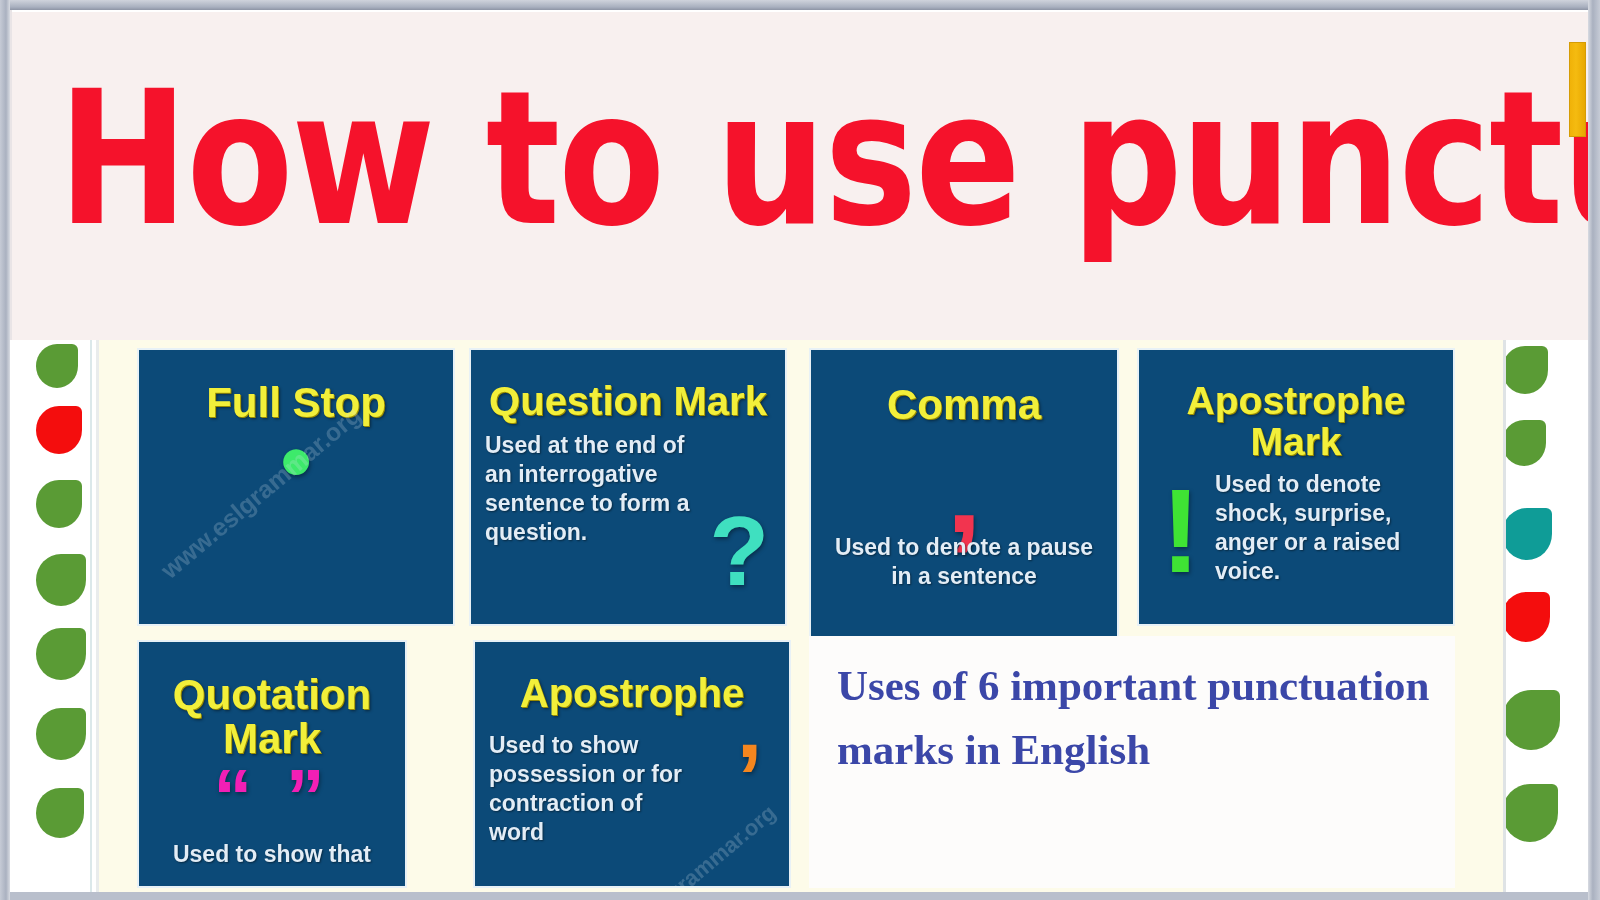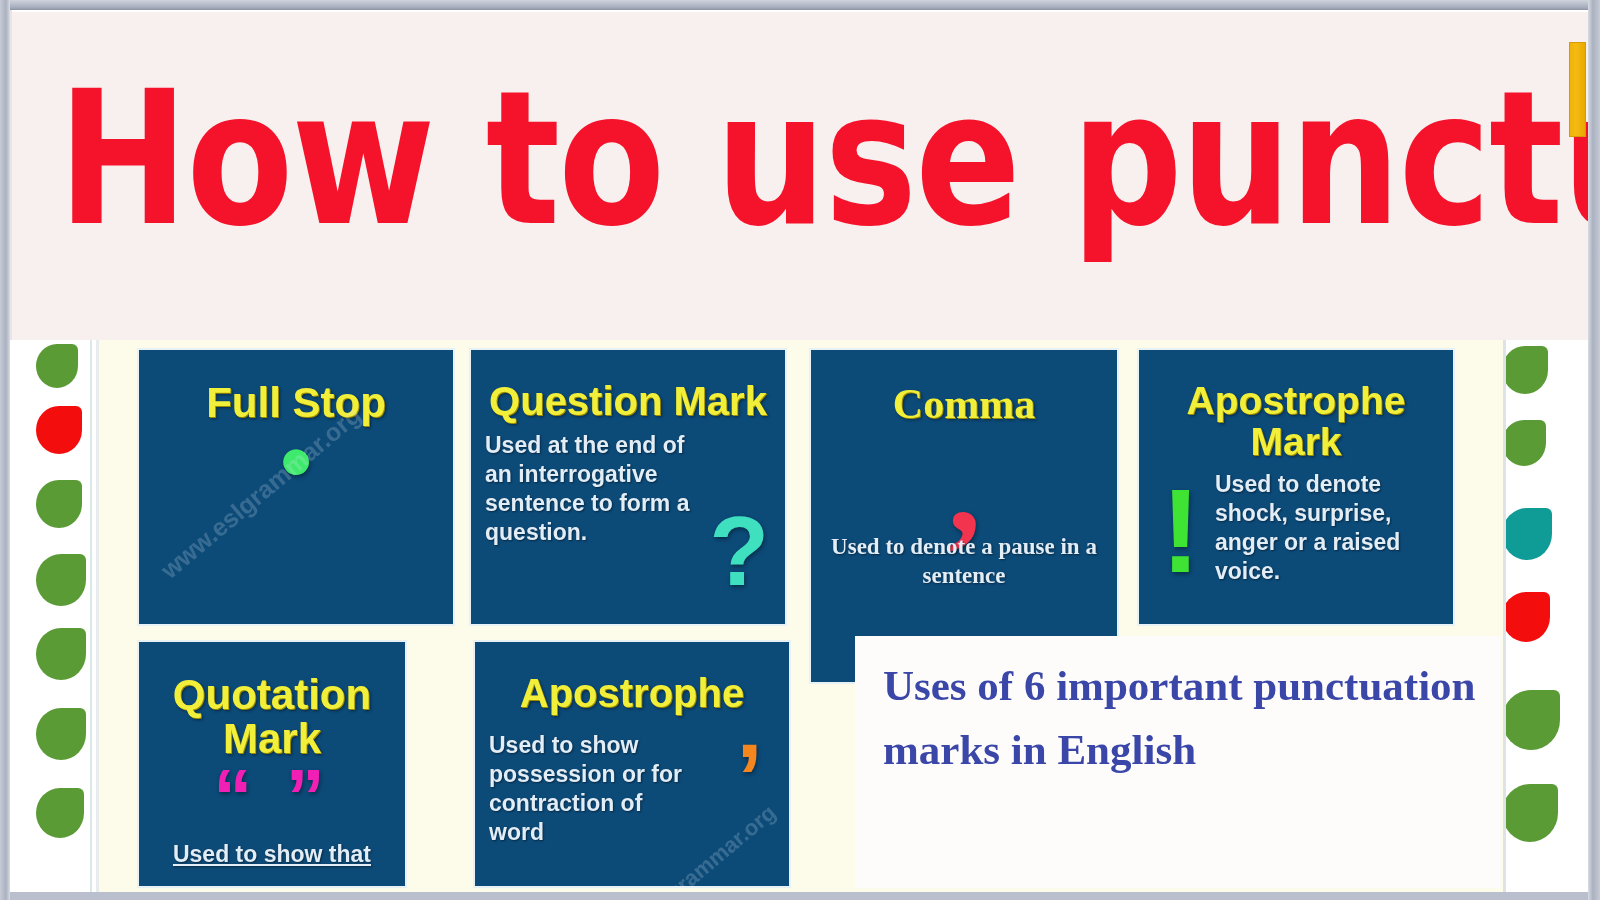--- a/index.html
+++ b/index.html
@@ -106,30 +106,29 @@
   }
   .glyph{
     font-weight:700;
     text-shadow:1px 2px 4px rgba(0,0,0,.4);
     line-height:1;
   }
 
   
   #card-full-stop{   left:0px;    top:0px;   width:318px; height:278px; }
   #card-question{    left:332px;  top:0px;   width:318px; height:278px; }
-  #card-comma{       left:672px;  top:0px;   width:310px; height:336px;font-family:Liberation Serif, serif; }
+  #card-comma{       left:672px;  top:0px;   width:310px; height:336px; }
   #card-exclamation{ left:1000px; top:0px;   width:318px; height:278px; }
   #card-quotation{   left:0px;    top:292px; width:270px; height:248px; }
   #card-apostrophe{  left:336px;  top:292px; width:318px; height:248px; }
 
   #summary-panel{
     position:absolute; left:672px; top:288px; width:646px; height:252px;
     background:#fdfcfb;
     padding:18px 24px 0 28px;
-    margin-left:46px;
   }
   #summary-text{
     color:#3b47a8;
     font-family:"Liberation Serif","DejaVu Serif",serif;
     font-weight:700;
     font-size:43px;
     line-height:1.48;
   }
 
   
@@ -200,21 +199,21 @@
 
         <div class="card" id="card-exclamation">
           <div class="card-title" style="font-size:39px;">Apostrophe Mark</div>
           <div class="glyph" style="position: absolute; left: 22px; top: 122px; font-size: 118px; color: rgb(63, 227, 52);">!</div>
           <div class="card-desc" style="padding:8px 10px 0 76px;">Used to denote shock, surprise, anger or a raised voice.</div>
         </div>
 
         <div class="card" id="card-quotation">
           <div class="card-title" style="font-size:42px;">Quotation Mark</div>
           <div class="glyph" style="text-align: center; font-size: 78px; height: 50px; margin-top: -2px; letter-spacing: 6px; color: rgb(242, 31, 181);">“ ”</div>
-          <div class="card-desc" style="text-align:center; padding:32px 20px 0;text-decoration:underline;">Used to show that</div>
+          <div class="card-desc" style="text-align:center; padding:32px 20px 0;">Used to show that</div>
         </div>
 
         <div class="card" id="card-apostrophe">
           <div class="watermark" style="right:-10px; bottom:-8px; font-size:22px;">www.eslgrammar.org</div>
           <div class="card-title" style="font-size:40px;">Apostrophe</div>
           <div class="glyph" style="position: absolute; right: 26px; top: 88px; font-size: 96px; color: rgb(244, 134, 31);">’</div>
           <div class="card-desc" style="padding:16px 92px 0 14px; position:relative; z-index:2;">Used to show possession or for contraction of word</div>
         </div>
 
         <div id="summary-panel">

